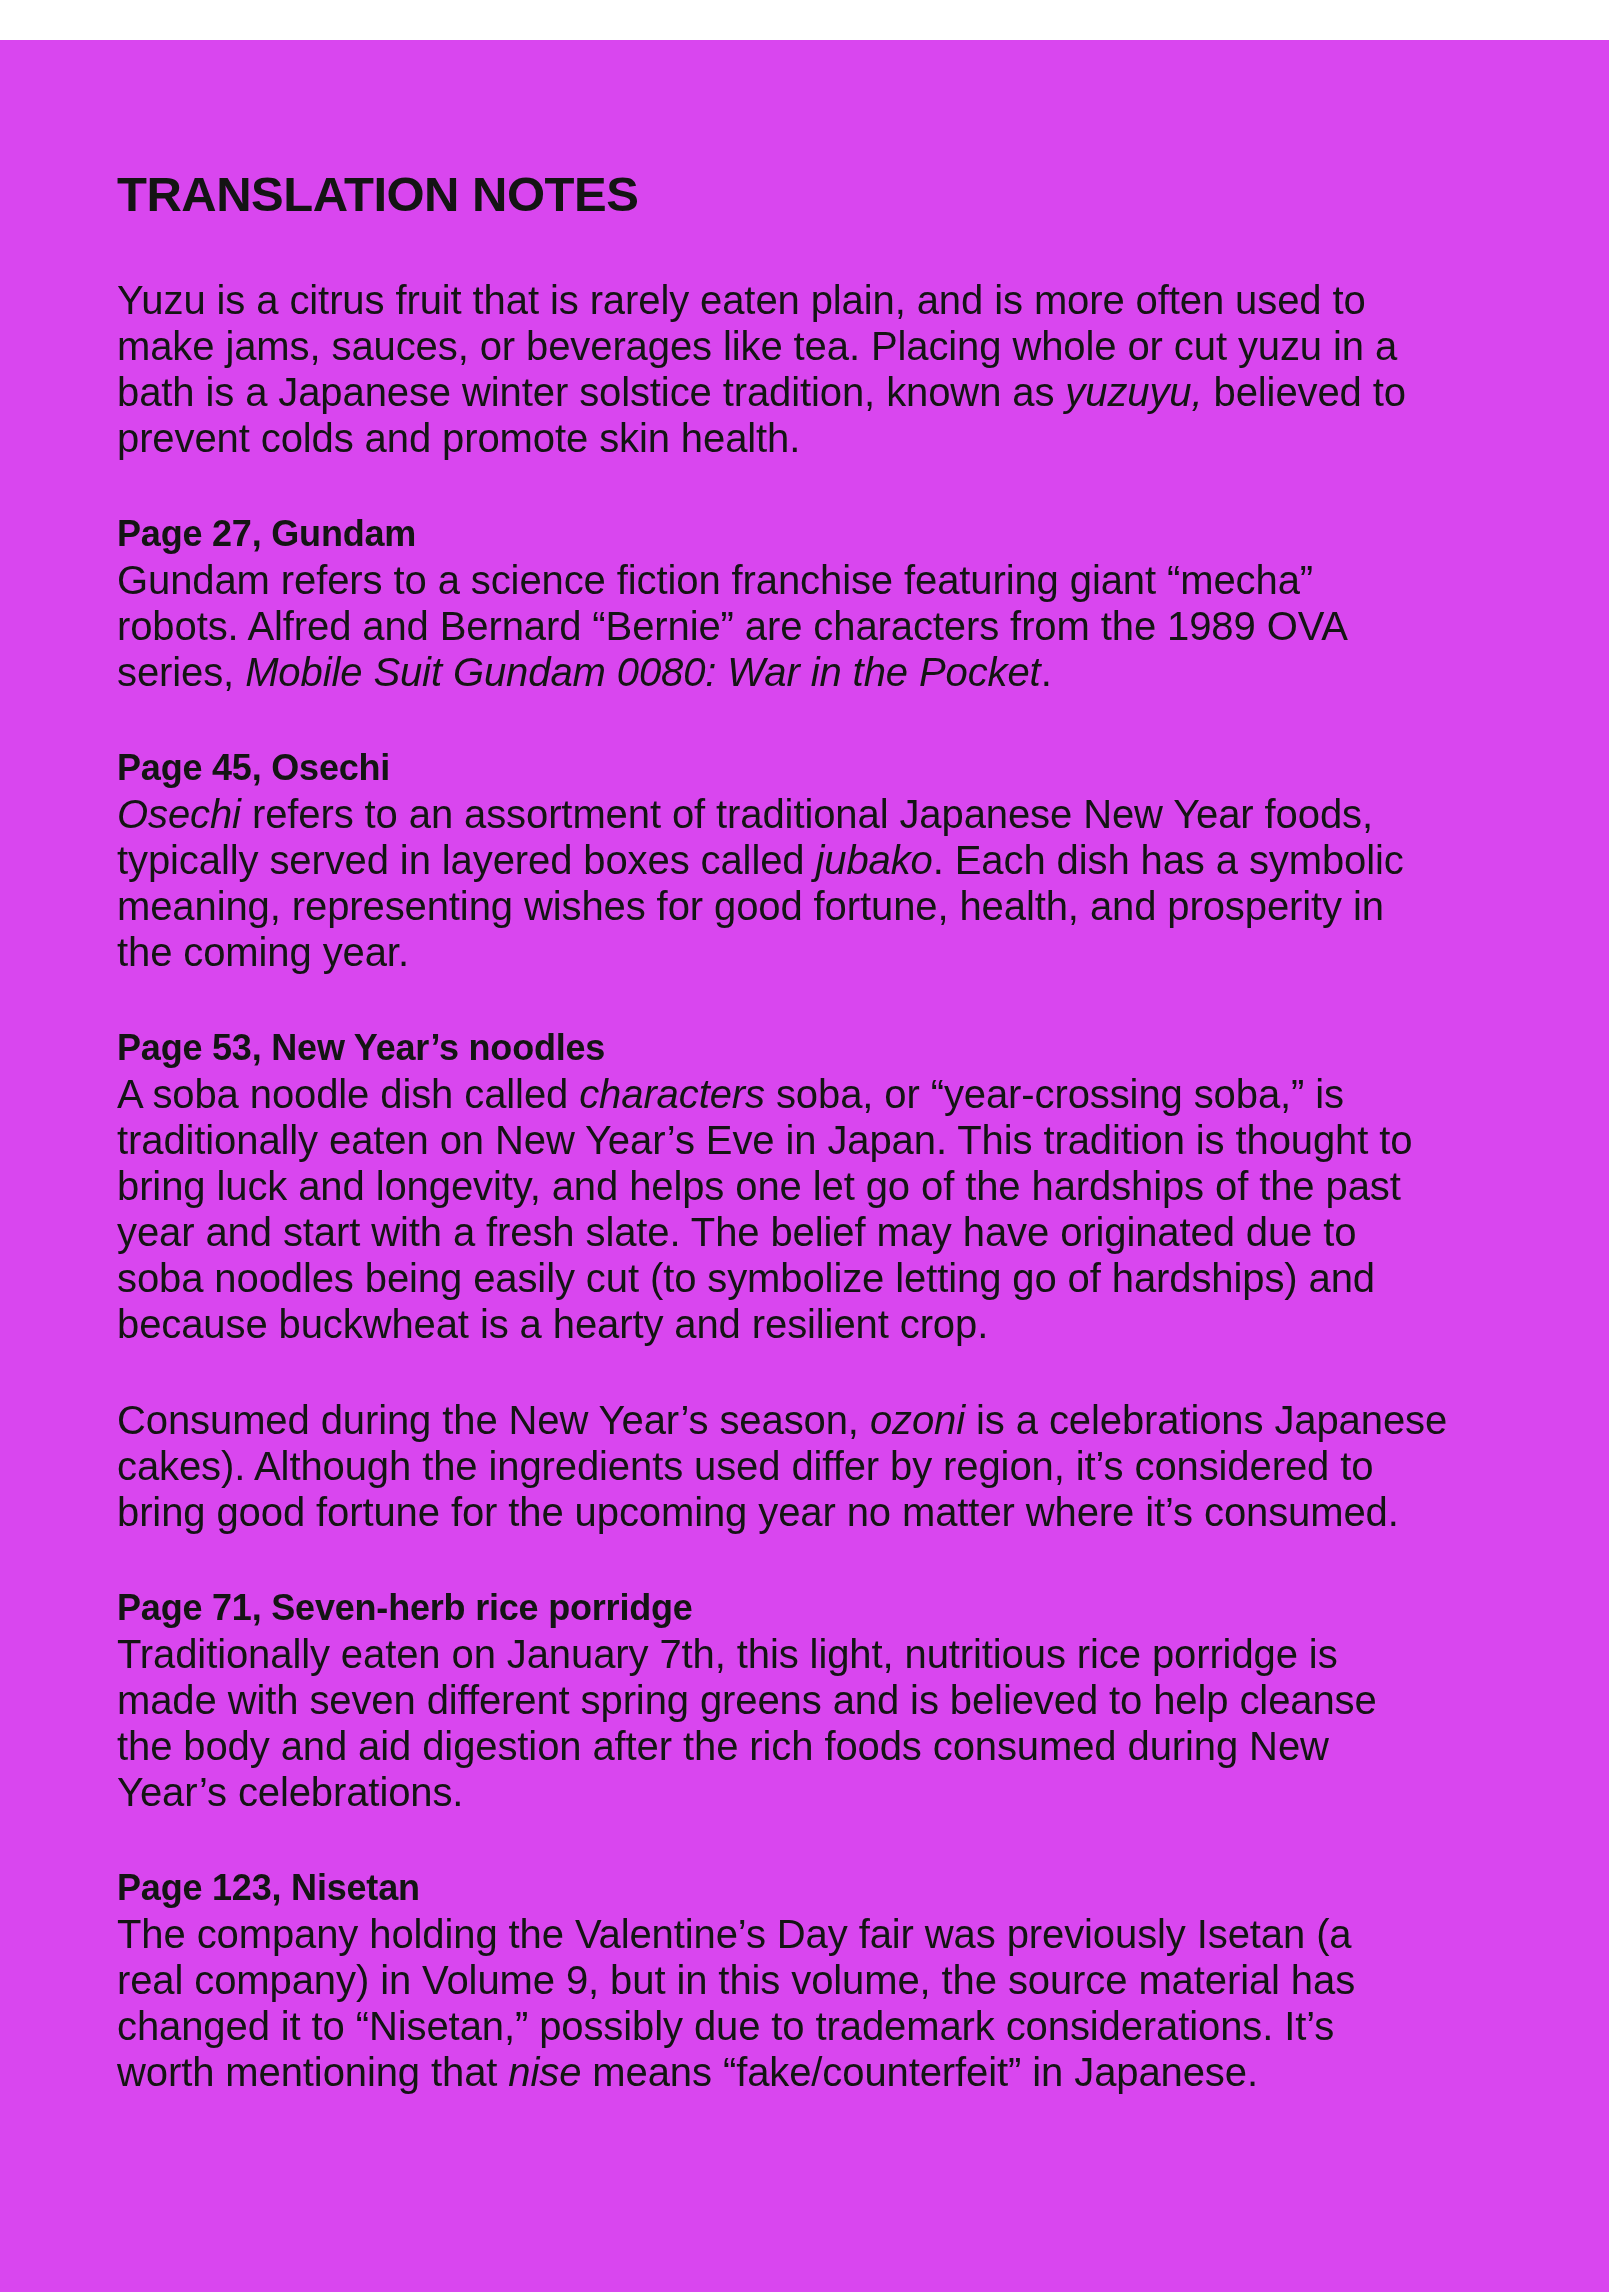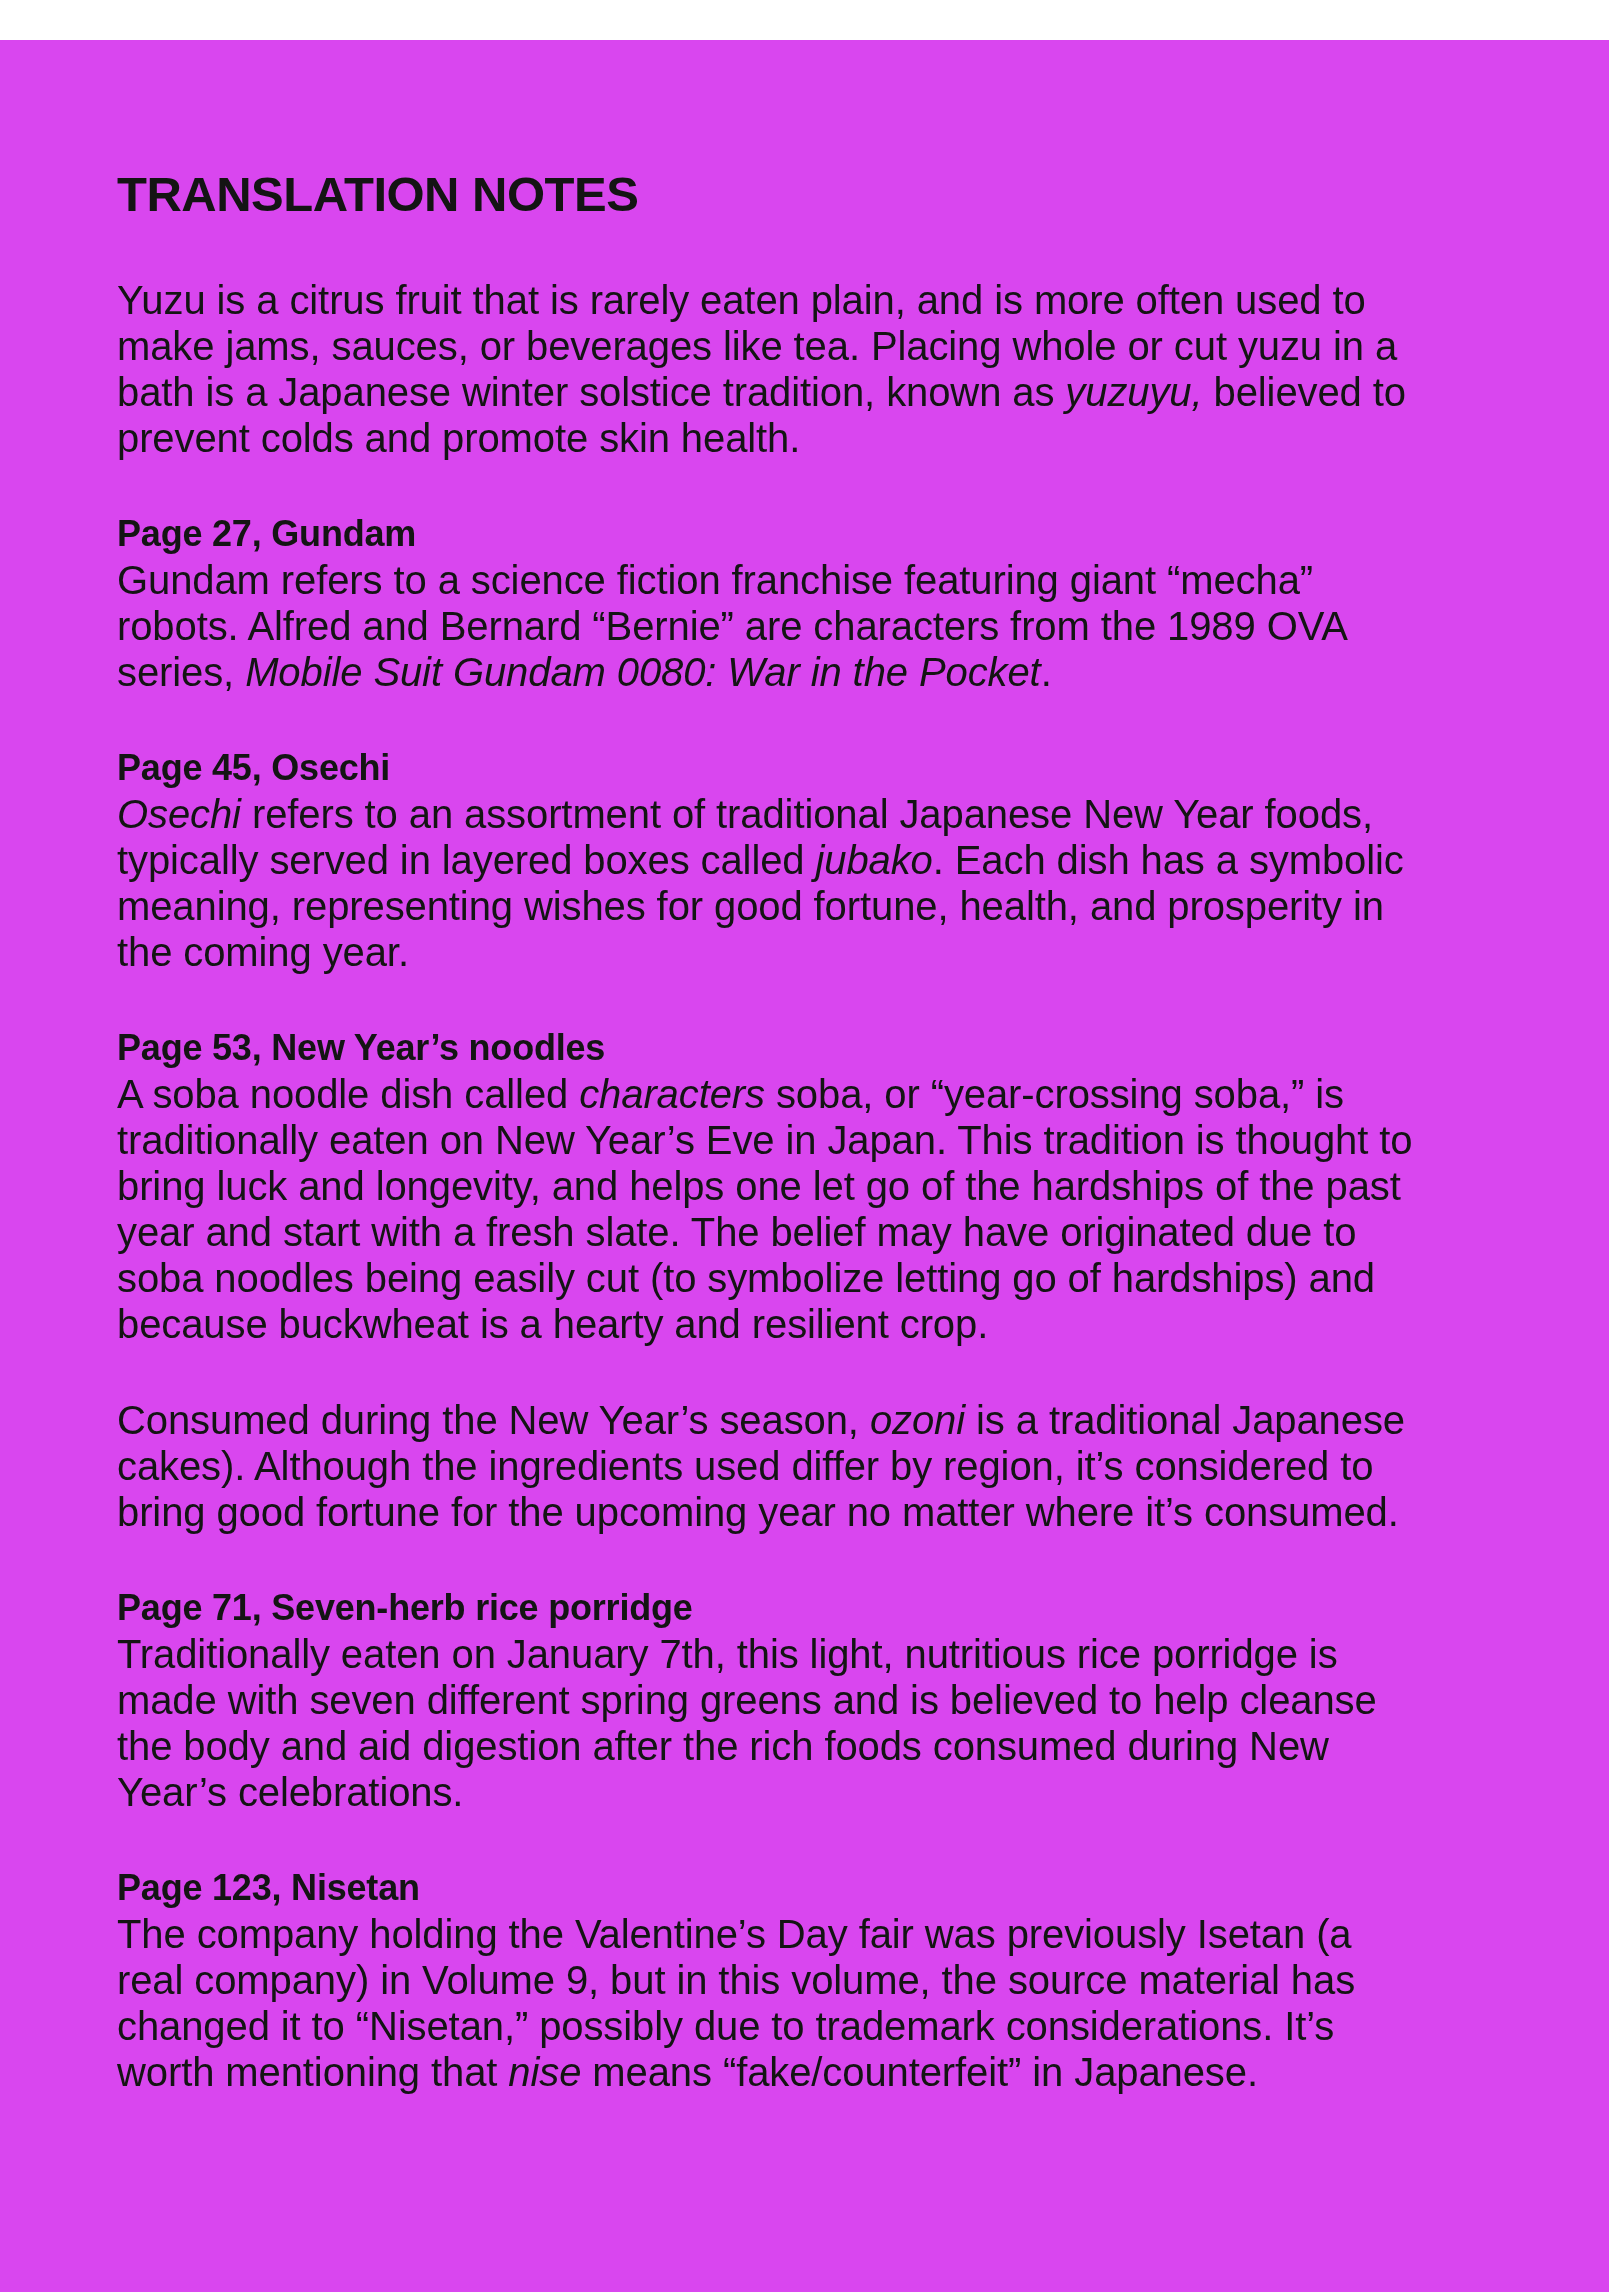--- a/index.html
+++ b/index.html
@@ -92,21 +92,21 @@
           <span class="body-line"><span>A soba noodle dish called </span><em>characters</em><span> soba, or “year-crossing soba,” is</span></span>
           <span class="body-line"><span>traditionally eaten on New Year’s Eve in Japan. This tradition is thought to</span></span>
           <span class="body-line"><span>bring luck and longevity, and helps one let go of the hardships of the past</span></span>
           <span class="body-line"><span>year and start with a fresh slate. The belief may have originated due to</span></span>
           <span class="body-line"><span>soba noodles being easily cut (to symbolize letting go of hardships) and</span></span>
           <span class="body-line"><span>because buckwheat is a hearty and resilient crop.</span></span>
         </p>
       </section>
       <section class="note">
         <p class="note-body">
-          <span class="body-line"><span>Consumed during the New Year’s season, </span><em>ozoni</em><span> is a traditional Japanese</span></span>
+          <span class="body-line"><span>Consumed during the New Year’s season, </span><em>ozoni</em><span> is a celebrations Japanese</span></span>
           <span class="body-line"><span>cakes). Although the ingredients used differ by region, it’s considered to</span></span>
           <span class="body-line"><span>bring good fortune for the upcoming year no matter where it’s consumed.</span></span>
         </p>
       </section>
       <section class="note">
         <h2 class="note-heading">Page 71, Seven-herb rice porridge</h2>
         <p class="note-body">
           <span class="body-line"><span>Traditionally eaten on January 7th, this light, nutritious rice porridge is</span></span>
           <span class="body-line"><span>made with seven different spring greens and is believed to help cleanse</span></span>
           <span class="body-line"><span>the body and aid digestion after the rich foods consumed during New</span></span>

